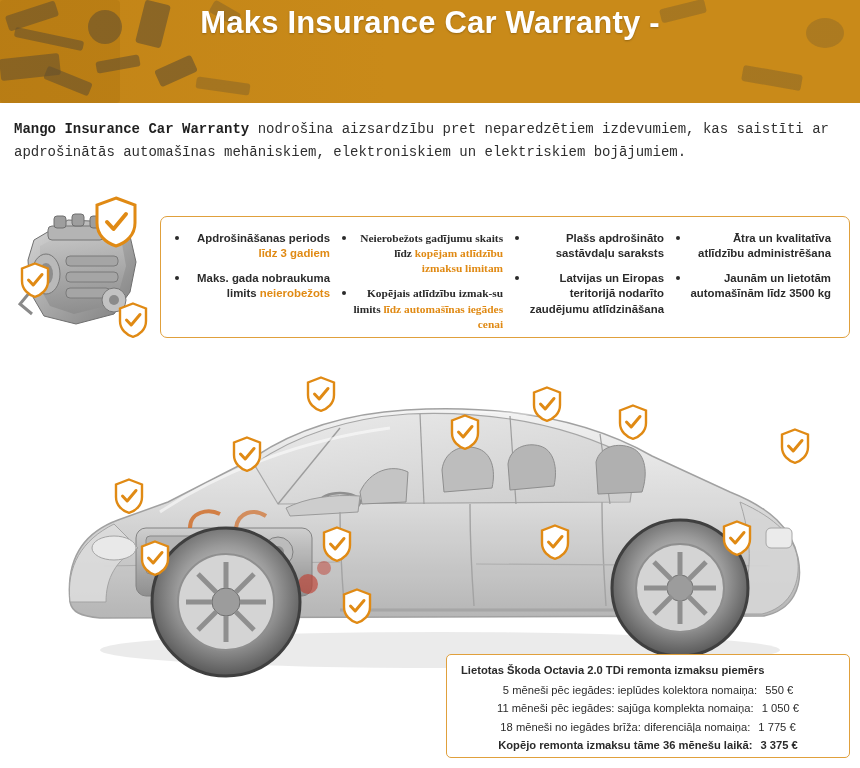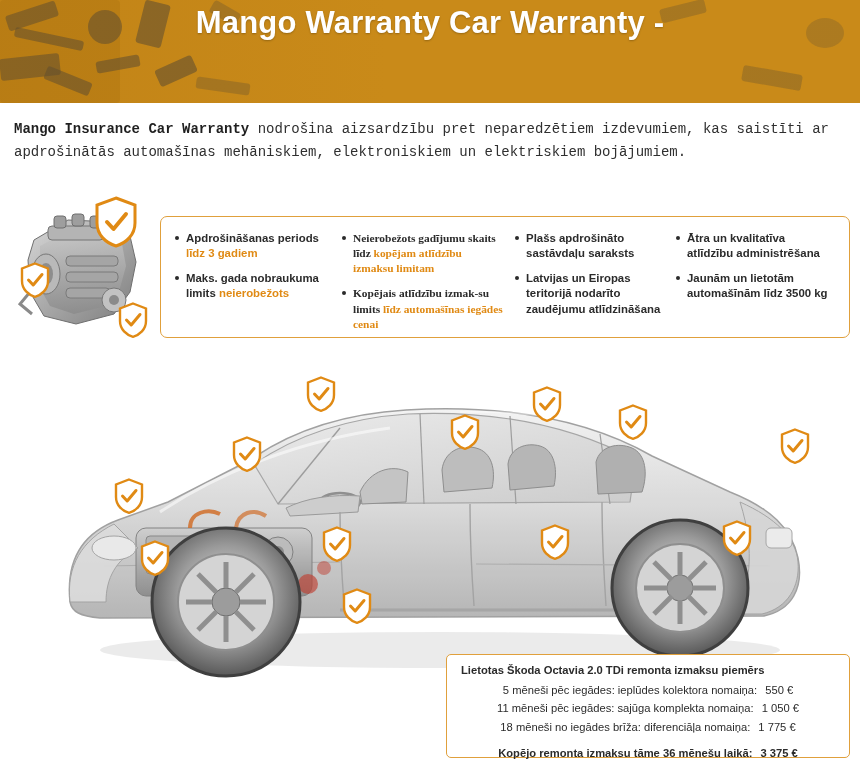--- a/index.html
+++ b/index.html
@@ -67,20 +67,21 @@
   .fcol.c3 { flex: 0.98; }
   .fcol.c4 { flex: 1.02; }
   .fitem {
     position:relative;
     padding-left:11px;
     font-size:11.4px;
     line-height:1.33;
     color:#2b2b2b;
     margin-bottom:10px;
     font-weight:bold;
+    text-align:right;
   }
   .fitem:before {
     content:"";
     position:absolute; left:0; top:4.5px;
     width:4px; height:4px; border-radius:50%;
     background:#2b2b2b;
   }
   .hl { color:#e08a14; }
 
   
@@ -106,21 +107,21 @@
     background:#ffffff;
     padding:9px 14px 8px 14px;
   }
   .cost-title { font-size:11.2px; font-weight:bold; color:#2b2b2b; margin-bottom:5px; }
   .cost-row {
     display:flex; justify-content:center; align-items:baseline;
     font-size:11.2px; color:#2b2b2b; line-height:1.65;
   }
   .cost-row .lbl { white-space:nowrap; }
   .cost-row .val { white-space:nowrap; padding-left:8px; }
-  .cost-row.total { font-weight:bold;margin-top:8px; }
+  .cost-row.total { font-weight:bold; }
   .cost-row.total .lbl, .cost-row.total .val { font-weight:bold; }
 </style>
 </head>
 <body>
 
 <div class="header">
   <div class="header-art">
     <div class="blob" style="left:0px;top:0px;width:120px;height:103px;"></div>
     <div class="dark" style="left:6px;top:8px;width:52px;height:16px;transform:rotate(-18deg);"></div>
     <div class="dark" style="left:14px;top:34px;width:70px;height:10px;transform:rotate(12deg);"></div>
@@ -131,21 +132,21 @@
     <div class="dark" style="left:140px;top:2px;width:26px;height:44px;transform:rotate(14deg);"></div>
     <div class="dark" style="left:156px;top:62px;width:40px;height:18px;transform:rotate(-24deg);"></div>
     <div class="dark" style="left:210px;top:6px;width:30px;height:14px;transform:rotate(30deg);opacity:.3;"></div>
     <div class="dark" style="left:196px;top:80px;width:54px;height:12px;transform:rotate(8deg);opacity:.3;"></div>
     <div class="dark" style="left:660px;top:4px;width:46px;height:14px;transform:rotate(-14deg);opacity:.25;"></div>
     <div class="dark" style="left:742px;top:70px;width:60px;height:16px;transform:rotate(10deg);opacity:.25;"></div>
     <div class="dark" style="left:806px;top:18px;width:38px;height:30px;border-radius:50%;opacity:.2;"></div>
   </div>
   <div class="header-shade"></div>
   <div class="header-title">
-    <div>Mango Warranty Car Warranty -</div>
+    <div>Maks Insurance Car Warranty -</div>
   </div>
 </div>
 
 <div class="intro">
   <b>Mango Insurance Car Warranty</b><span> nodrošina aizsardzību pret neparedzētiem izdevumiem, kas saistīti ar apdrošinātās automašīnas mehāniskiem, elektroniskiem un elektriskiem bojājumiem.</span>
 </div>
 
 <div class="engine">
   <svg viewBox="0 0 160 160" width="160" height="160" aria-hidden="true">
     <defs>

